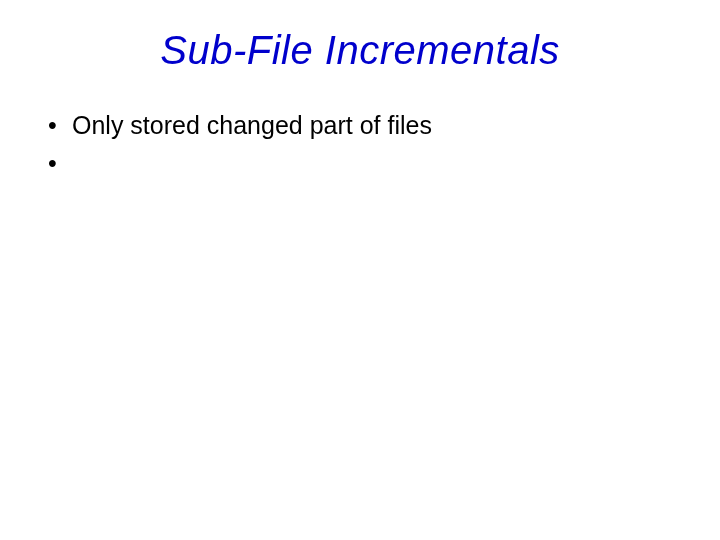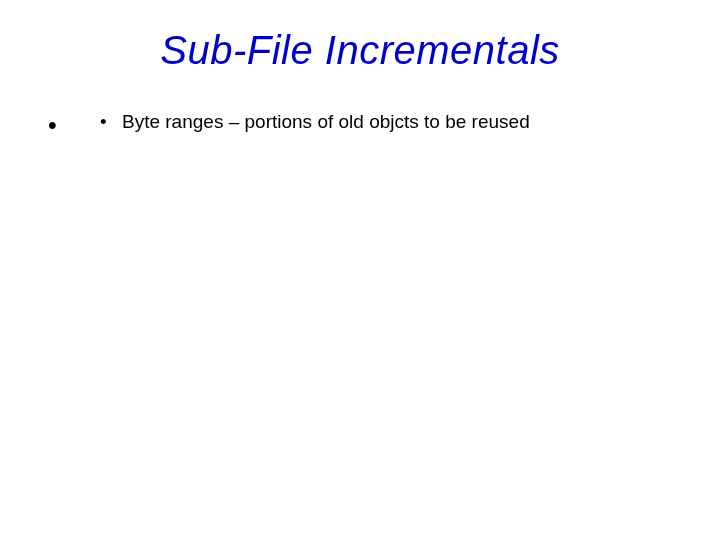--- a/index.html
+++ b/index.html
@@ -66,19 +66,17 @@
       top: 0;
       font-size: 19px;
     }
   </style>
 </head>
 <body>
 
 <div class="slide">
   <h1 class="title">Sub-File Incrementals</h1>
   <ul class="outer">
+    <li>Only stored changed part of files</li>
     <li>
-      <ul class="inner">
-        <li>Byte ranges – portions of old objcts to be reused</li>
-      </ul>
     </li>
   </ul>
 </div>
 
 </body></html>

